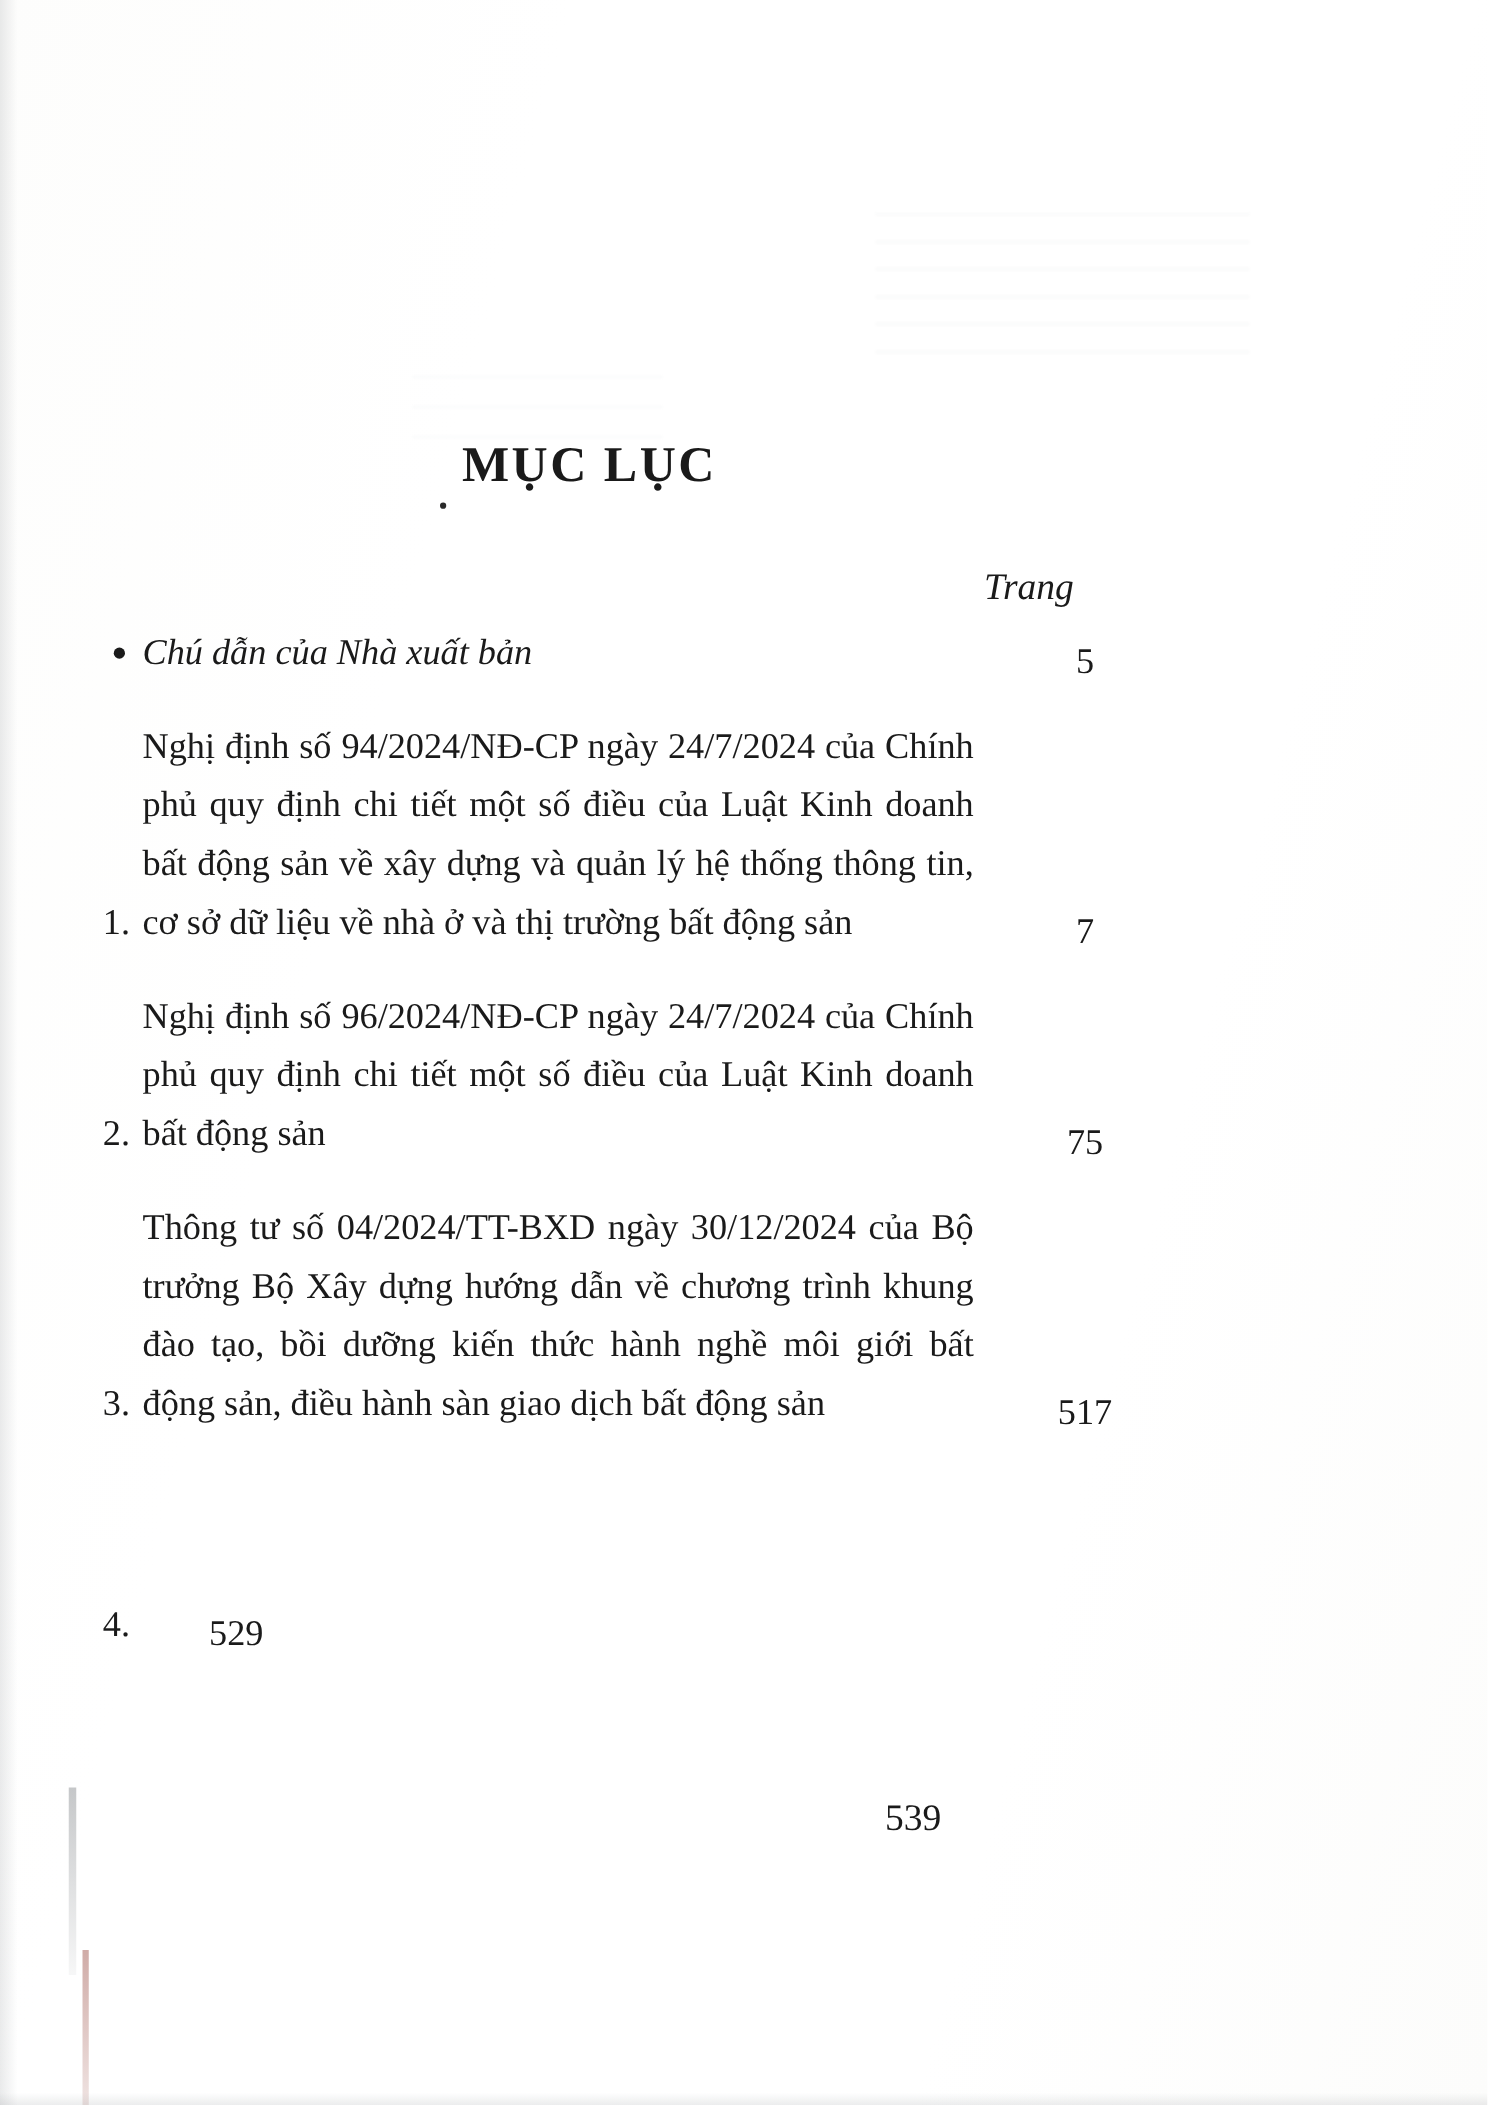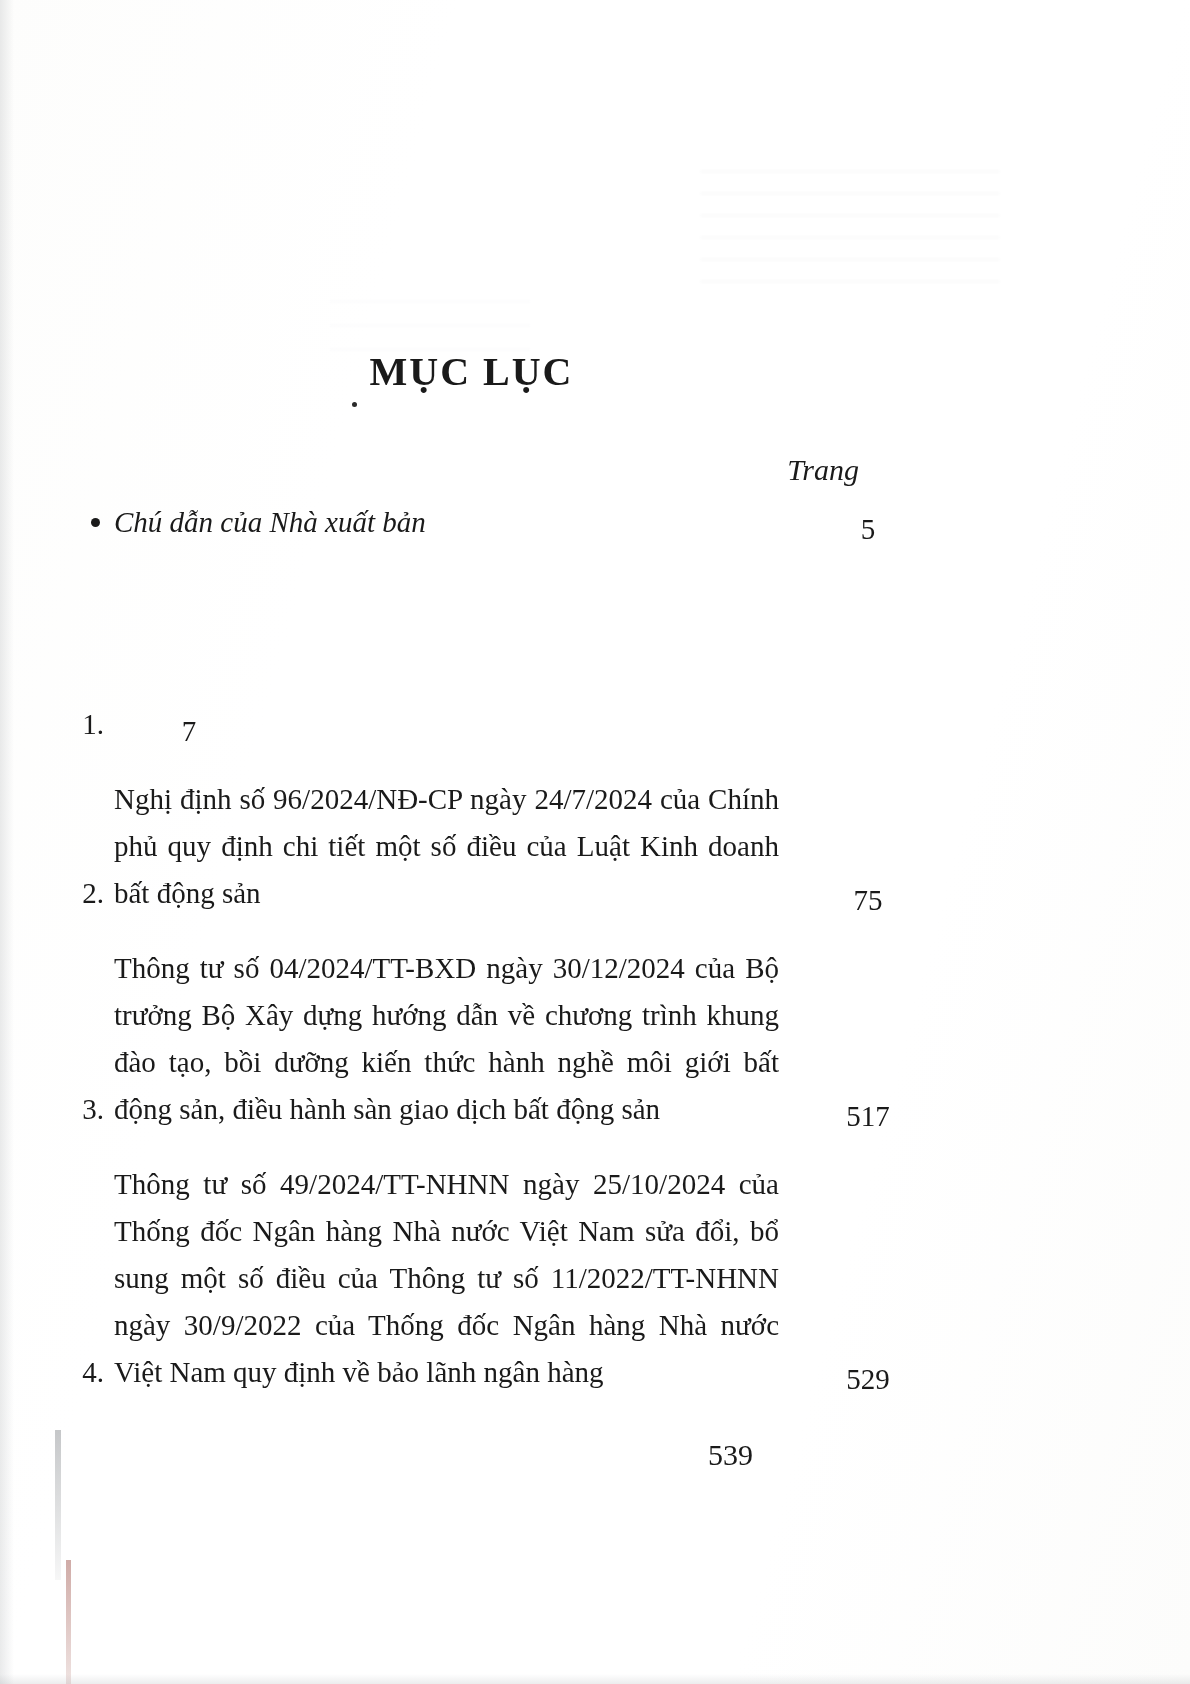--- a/index.html
+++ b/index.html
@@ -237,20 +237,21 @@
           <span class="entry-bullet-dot"></span>
         </div>
         <div class="entry-text italic">Chú dẫn của Nhà xuất bản</div>
         <div class="entry-page">
           <span>5</span>
         </div>
       </li>
 
       <li class="toc-entry e1">
         <div class="entry-marker">1.</div>
+        <div class="entry-text">Nghị định số 94/2024/NĐ-CP ngày 24/7/2024 của Chính phủ quy định chi tiết một số điều của Luật Kinh doanh bất động sản về xây dựng và quản lý hệ thống thông tin, cơ sở dữ liệu về nhà ở và thị trường bất động sản</div>
         <div class="entry-page">
           <span>7</span>
         </div>
       </li>
 
       <li class="toc-entry e2">
         <div class="entry-marker">2.</div>
         <div class="entry-text">Nghị định số 96/2024/NĐ-CP ngày 24/7/2024 của Chính phủ quy định chi tiết một số điều của Luật Kinh doanh bất động sản</div>
         <div class="entry-page">
           <span>75</span>
@@ -260,21 +261,20 @@
       <li class="toc-entry e3">
         <div class="entry-marker">3.</div>
         <div class="entry-text">Thông tư số 04/2024/TT-BXD ngày 30/12/2024 của Bộ trưởng Bộ Xây dựng hướng dẫn về chương trình khung đào tạo, bồi dưỡng kiến thức hành nghề môi giới bất động sản, điều hành sàn giao dịch bất động sản</div>
         <div class="entry-page">
           <span>517</span>
         </div>
       </li>
 
       <li class="toc-entry e4">
         <div class="entry-marker">4.</div>
-        <div class="entry-text">Thông tư số 49/2024/TT-NHNN ngày 25/10/2024 của Thống đốc Ngân hàng Nhà nước Việt Nam sửa đổi, bổ sung một số điều của Thông tư số 11/2022/TT-NHNN ngày 30/9/2022 của Thống đốc Ngân hàng Nhà nước Việt Nam quy định về bảo lãnh ngân hàng</div>
         <div class="entry-page">
           <span>529</span>
         </div>
       </li>
 
     </ul>
   </div>
 
   <div class="folio">539</div>
 

